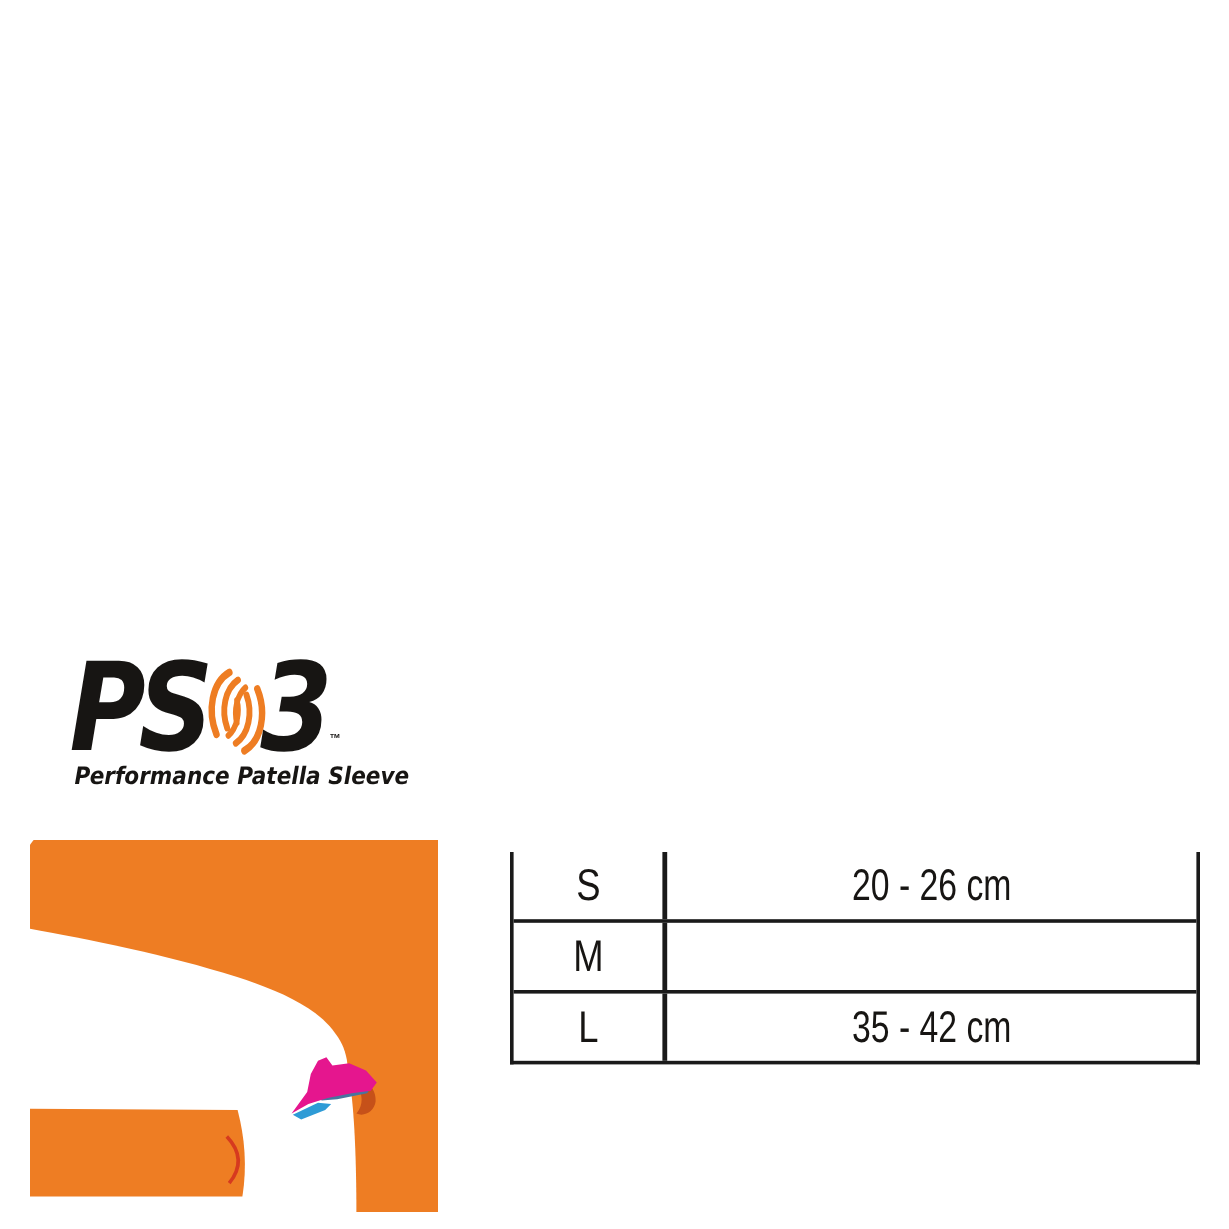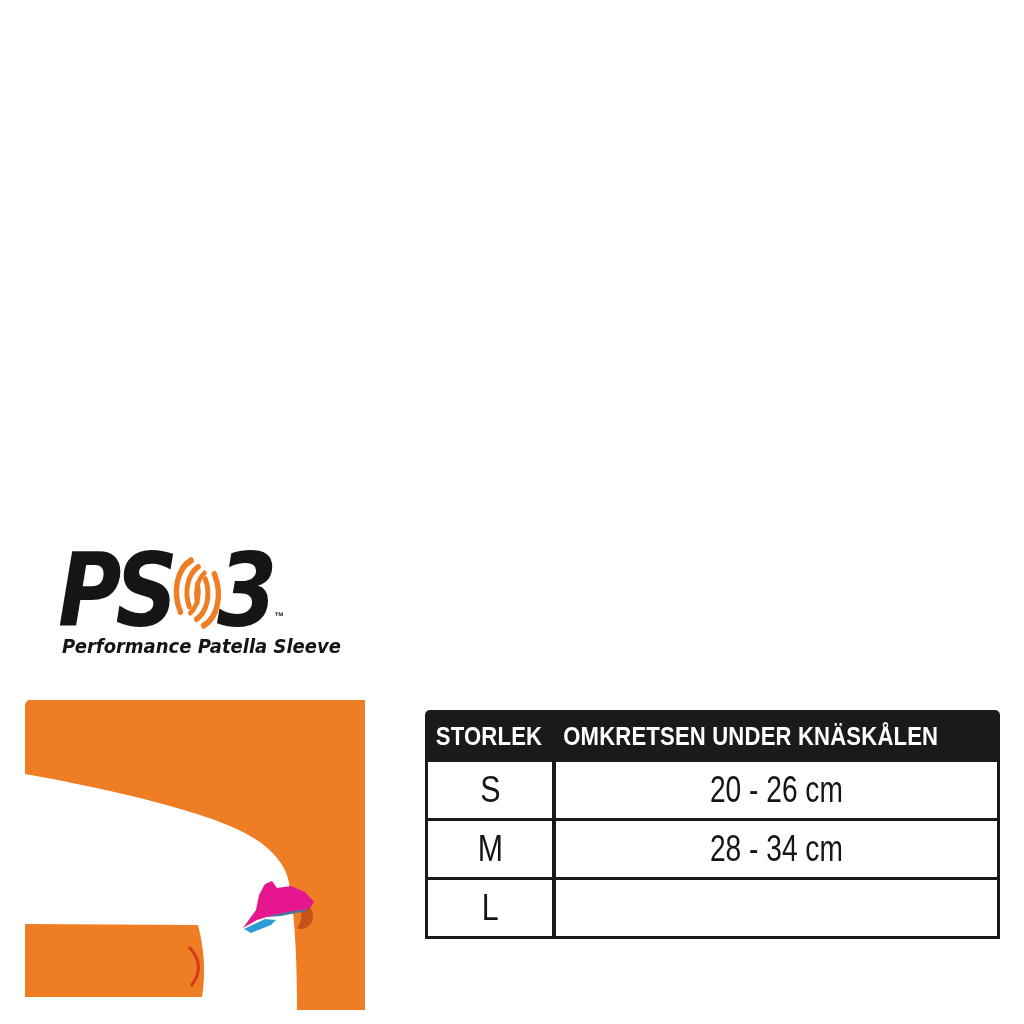--- a/index.html
+++ b/index.html
@@ -133,42 +133,38 @@
 
     <path style="fill:var(--magenta,#E5168E)" d="M 218 228
              L 231 210 L 234 195 L 240 184 L 247 181 L 252 188
              L 266 186 L 280 192 L 289 202
              L 284 209 L 268 211 L 248 215 L 232 220 Z"></path>
 
     <path style="fill:var(--blue,#2E9BD6)" d="M 219 229 L 240 219 L 251 220 L 246 225 L 226 233 Z"></path>
   </svg>
 
   <section class="size-table">
-    <div class="thead">
-      <div class="col-size">STORLEK</div>
-      <div class="col-range">OMKRETSEN UNDER KNÄSKÅLEN</div>
-    </div>
     <div class="tbody">
       <div class="tr">
         <div class="td col-size">
             <span>S</span>
           </div>
         <div class="td col-range">
             <span>20 - 26 cm</span>
           </div>
       </div>
       <div class="tr">
         <div class="td col-size">
             <span>M</span>
           </div>
-        <div class="td col-range">
-            <span>28 - 34 cm</span>
-          </div>
       </div>
       <div class="tr">
         <div class="td col-size">
             <span>L</span>
+          </div>
+        <div class="td col-range">
+            <span>35 - 42 cm</span>
           </div>
       </div>
     </div>
   </section>
 
 </div>
 
 </body></html>

